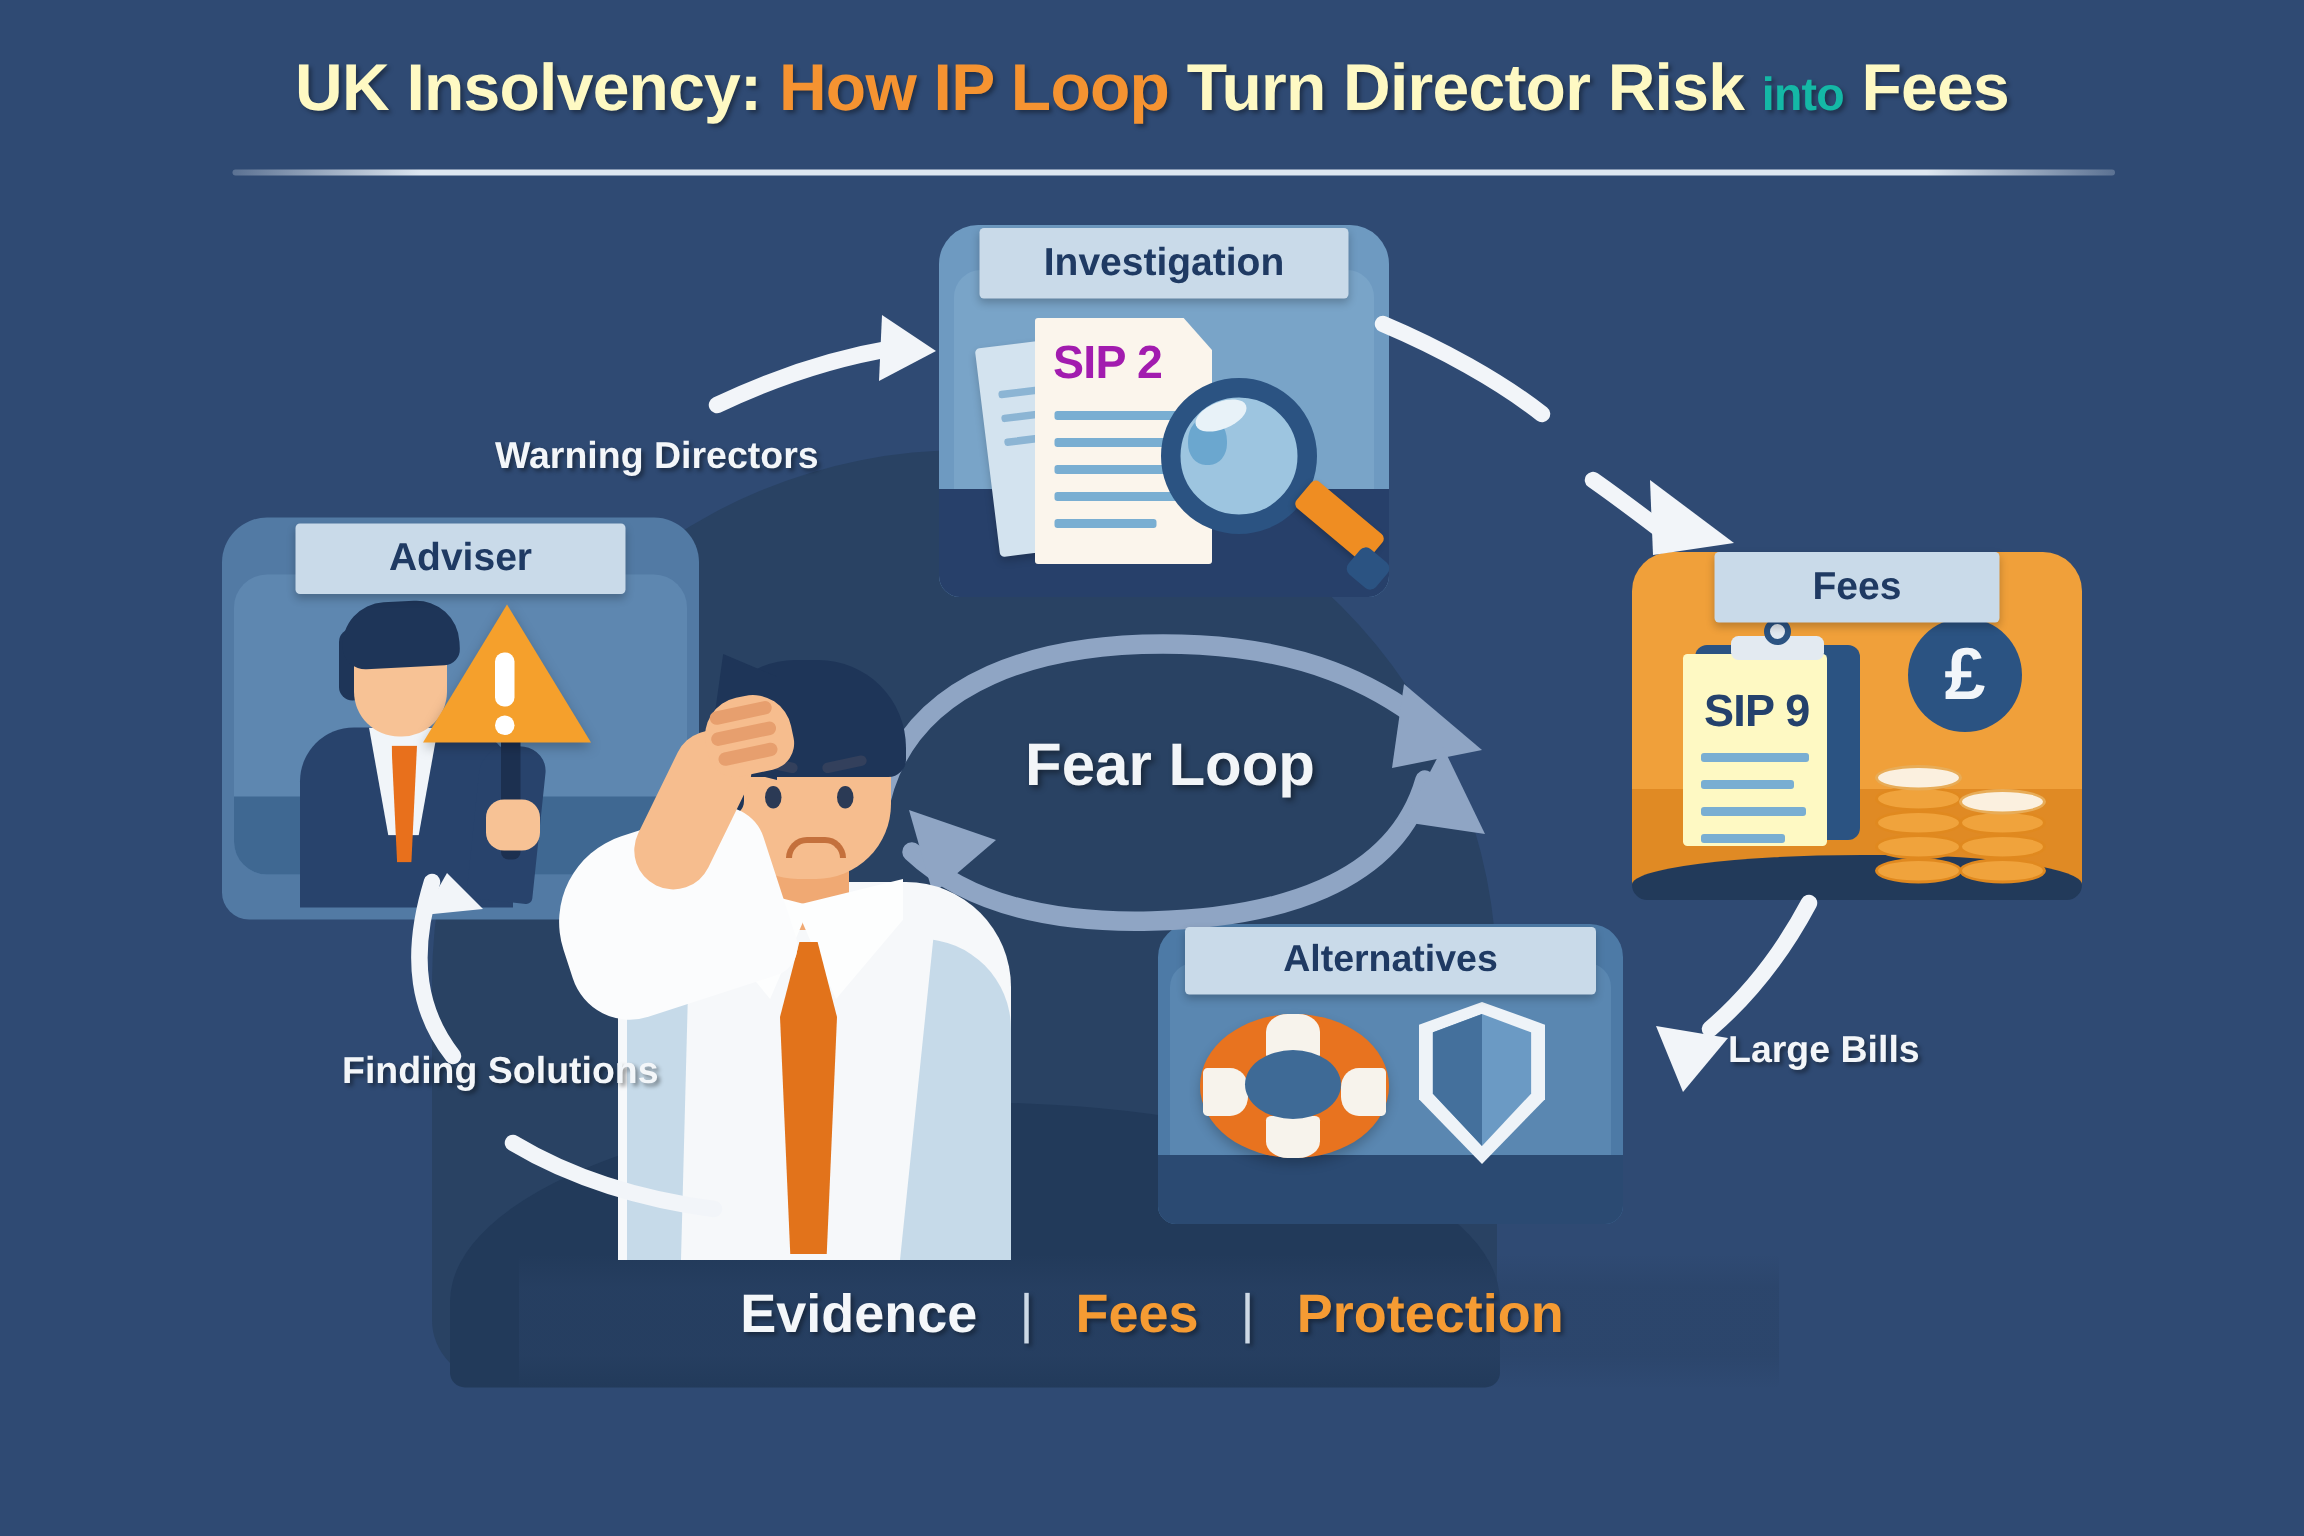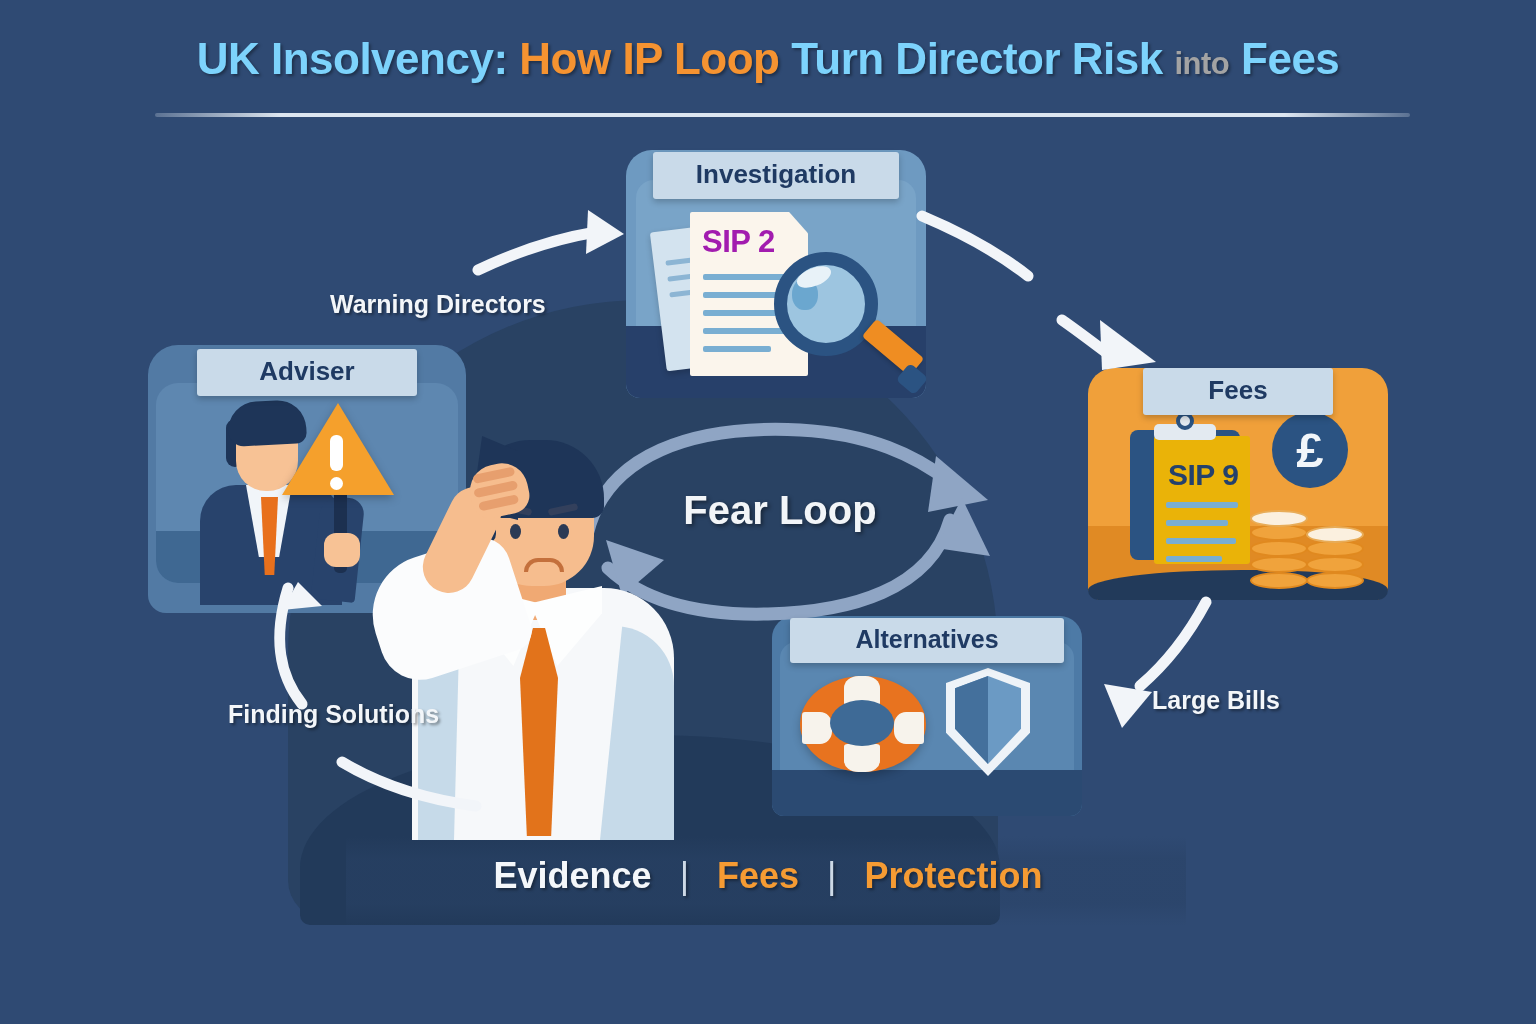--- a/index.html
+++ b/index.html
@@ -24,23 +24,23 @@
     text-align: center;
   }
   #title-text {
     font-size: 44px;
     font-weight: bold;
     letter-spacing: -0.5px;
     white-space: nowrap;
     text-shadow: 2px 2px 3px rgba(0,0,0,0.35);
   }
   #title-text span { display: inline; }
-  .t-white  { color: #7dd3fc; }
+  .t-white  { color: #fef9c3; }
   .t-orange { color: #f59331; }
-  .t-small  { color: #a3a3a3; font-size: 31px; }
+  .t-small  { color: #14b8a6; font-size: 31px; }
   #title-rule {
     position: absolute;
     left: 155px; top: 113px;
     width: 1255px; height: 4px;
     background: linear-gradient(90deg, rgba(222,231,240,.25), #dde6f0 10%, #dde6f0 90%, rgba(222,231,240,.25));
     border-radius: 2px;
   }
 
   
   #dome {
@@ -263,23 +263,23 @@
     border-radius: 70% 60% 14px 14px / 90% 90% 14px 14px;
   }
   #node-fees .banner { top: 0px; font-size: 26px; width: 146px; }
 
   .clip-body {
     position: absolute; left: 42px; top: 62px;
     width: 110px; height: 130px;
     background: #2b5382; border-radius: 8px;
   }
   .clip-paper {
-    position: absolute; left: 66px; top: 68px;
+    position: absolute; left: 34px; top: 68px;
     width: 96px; height: 128px;
-    background: #eab308; border-radius: 3px; text-align: right;
+    background: #fef9c3; border-radius: 3px; text-align: right;
   }
   .clip-top {
     position: absolute; left: 66px; top: 56px;
     width: 62px; height: 16px;
     background: #e3eaf1; border-radius: 5px;
   }
   .clip-knob {
     position: absolute; left: 88px; top: 44px;
     width: 18px; height: 18px;
     background: #e3eaf1; border: 4px solid #2b5382;

